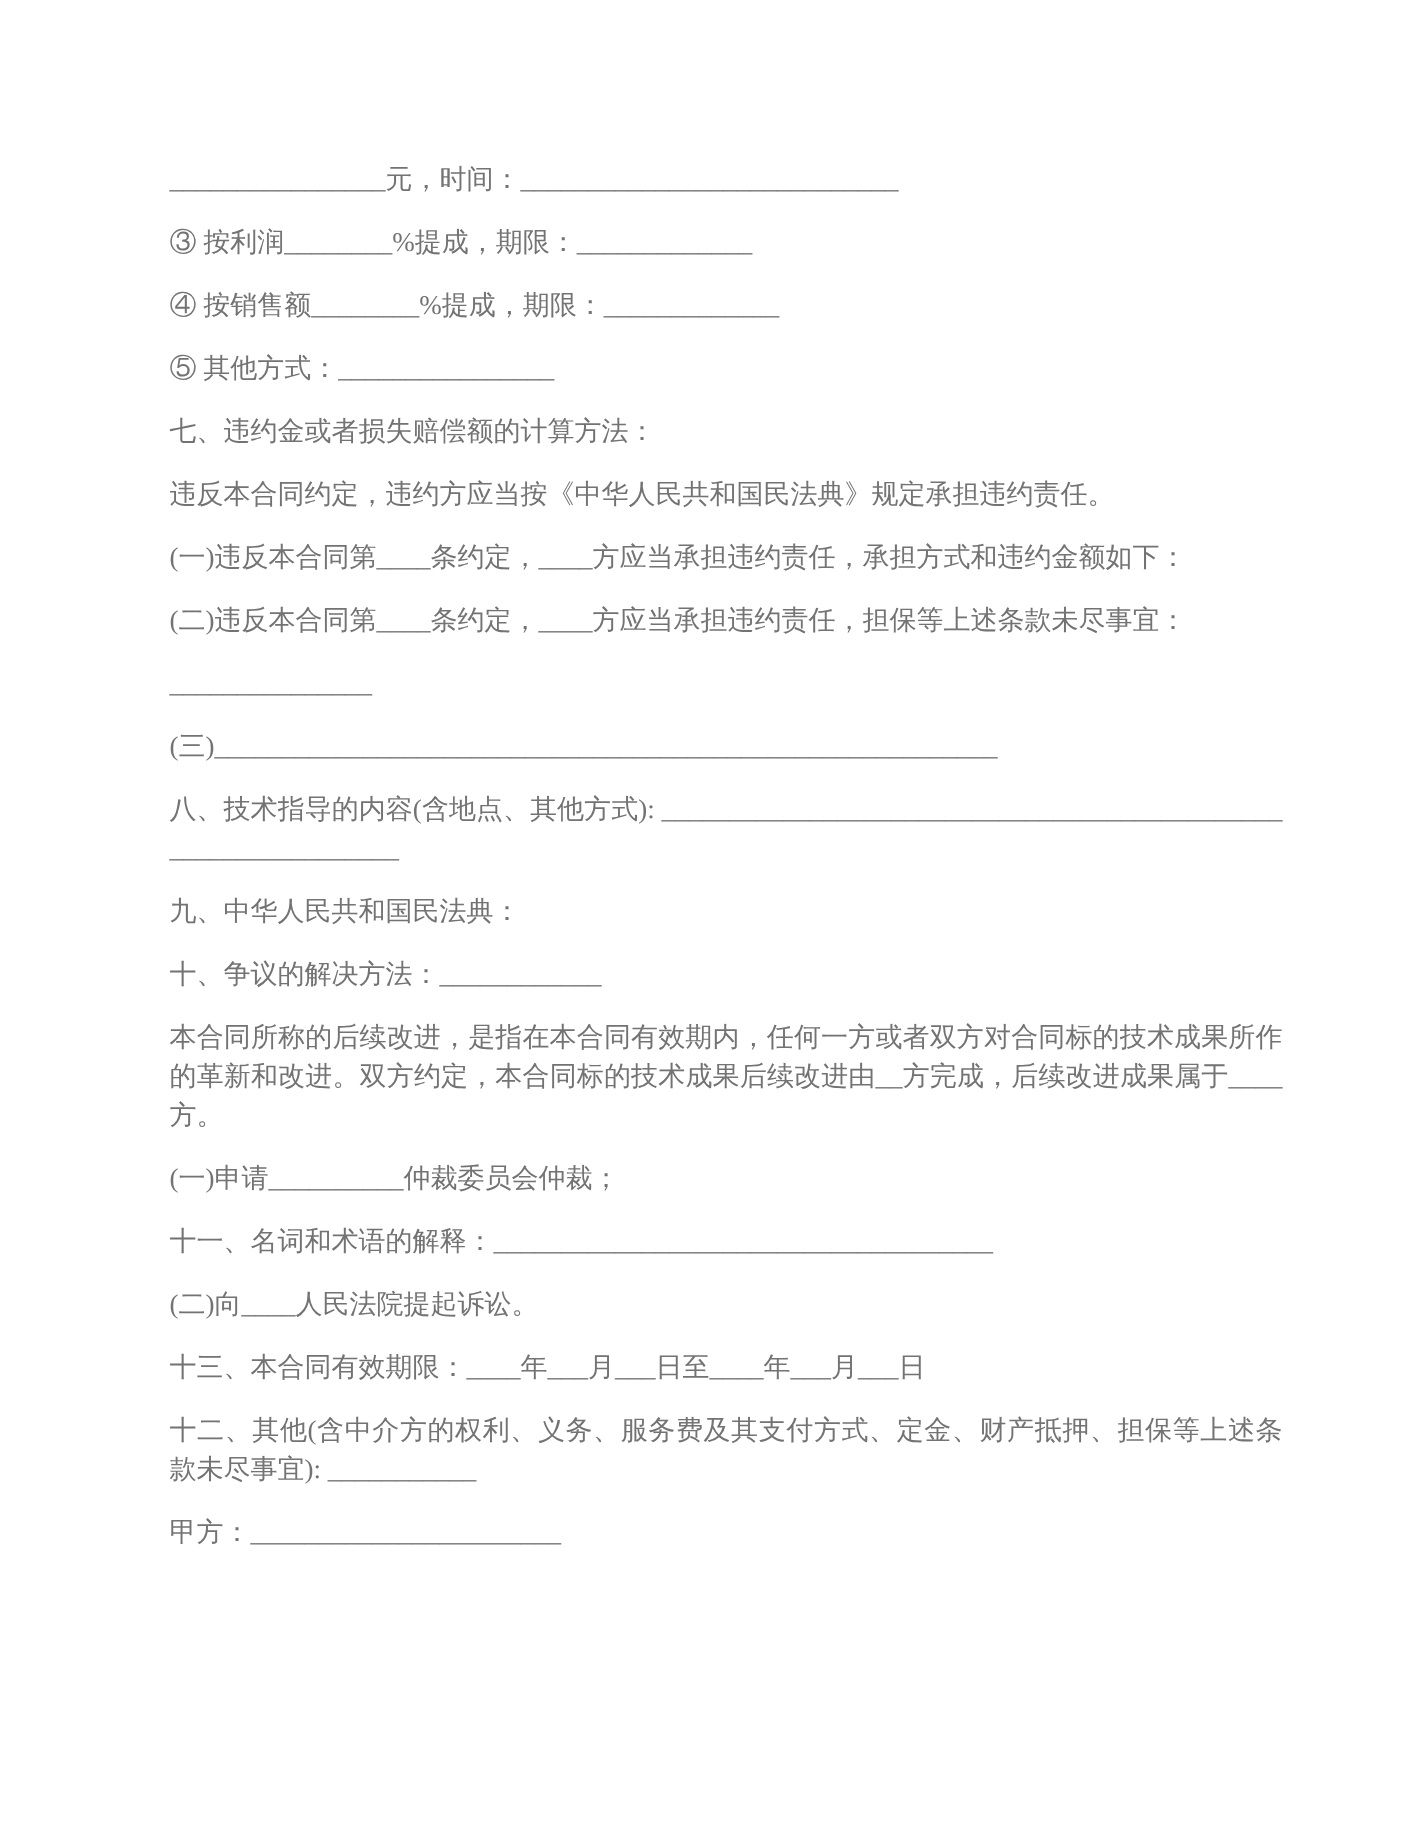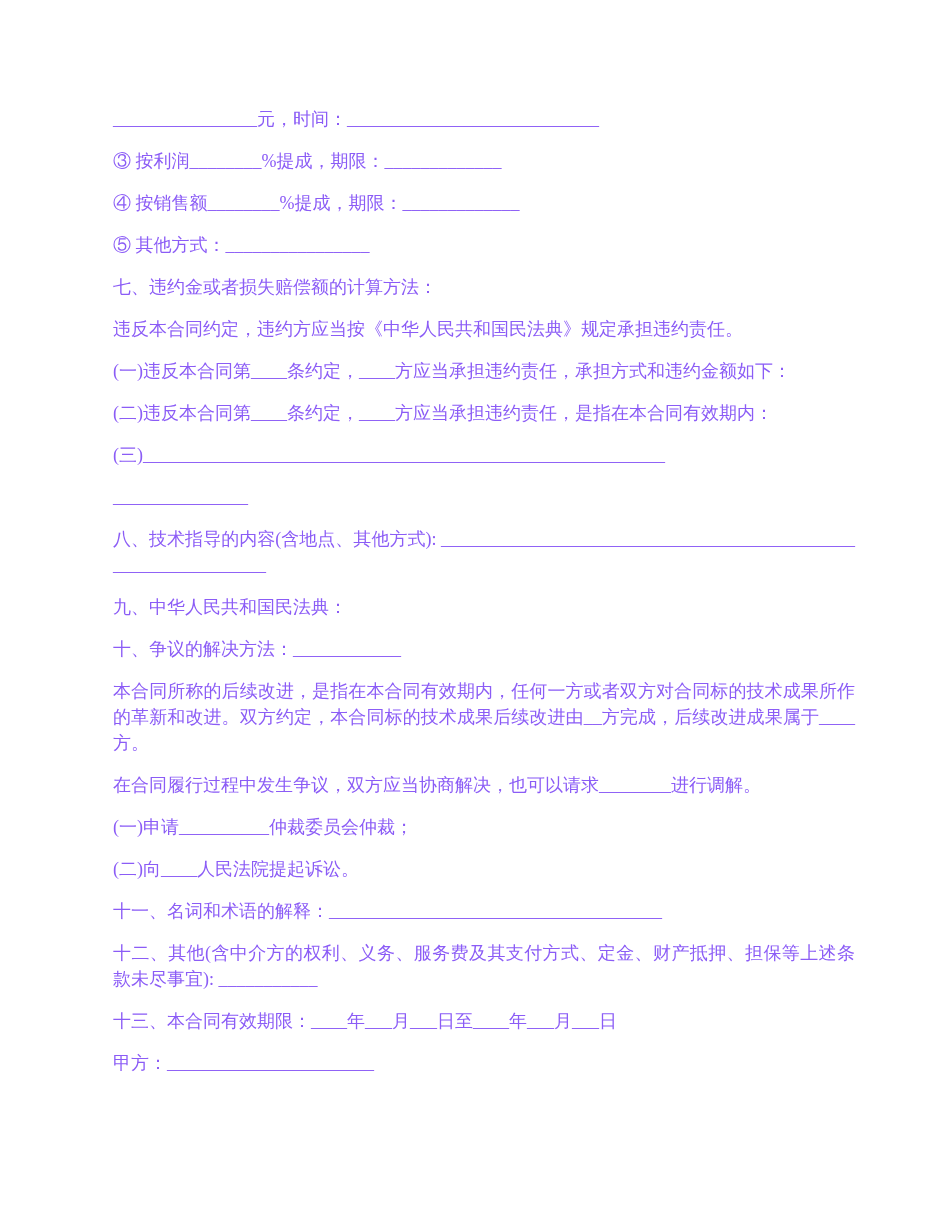--- a/index.html
+++ b/index.html
@@ -9,21 +9,21 @@
   }
   .page {
     position: relative;
     box-sizing: border-box;
     width: 950px;
     height: 1230px;
     background: #ffffff;
     padding: 106px 95px 0 113px;
     font-family: "Liberation Serif", "DejaVu Serif", serif;
     font-size: 18px;
-    color: #8b5cf6;
+    color: #737373;
     overflow: hidden;
   }
   .para {
     margin: 0 0 16px 0;
     line-height: 26px;
     text-align: justify;
     word-break: break-all;
     white-space: pre-wrap;
   }
 </style>
@@ -31,27 +31,26 @@
 <body>
 
 <div class="page">
   <p class="para">________________元，时间：____________________________</p>
   <p class="para">③ 按利润________%提成，期限：_____________</p>
   <p class="para">④ 按销售额________%提成，期限：_____________</p>
   <p class="para">⑤ 其他方式：________________</p>
   <p class="para">七、违约金或者损失赔偿额的计算方法：</p>
   <p class="para">违反本合同约定，违约方应当按《中华人民共和国民法典》规定承担违约责任。</p>
   <p class="para">(一)违反本合同第____条约定，____方应当承担违约责任，承担方式和违约金额如下：</p>
-  <p class="para">(二)违反本合同第____条约定，____方应当承担违约责任，是指在本合同有效期内：</p>
+  <p class="para">(二)违反本合同第____条约定，____方应当承担违约责任，担保等上述条款未尽事宜：</p>
+  <p class="para">_______________</p>
   <p class="para">(三)__________________________________________________________</p>
-  <p class="para">_______________</p>
   <p class="para">八、技术指导的内容(含地点、其他方式): _______________________________________________________________</p>
   <p class="para">九、中华人民共和国民法典：</p>
   <p class="para">十、争议的解决方法：____________</p>
   <p class="para">本合同所称的后续改进，是指在本合同有效期内，任何一方或者双方对合同标的技术成果所作的革新和改进。双方约定，本合同标的技术成果后续改进由__方完成，后续改进成果属于____方。</p>
-  <p class="para">在合同履行过程中发生争议，双方应当协商解决，也可以请求________进行调解。</p>
   <p class="para">(一)申请__________仲裁委员会仲裁；</p>
+  <p class="para">十一、名词和术语的解释：_____________________________________</p>
   <p class="para">(二)向____人民法院提起诉讼。</p>
-  <p class="para">十一、名词和术语的解释：_____________________________________</p>
+  <p class="para">十三、本合同有效期限：____年___月___日至____年___月___日</p>
   <p class="para">十二、其他(含中介方的权利、义务、服务费及其支付方式、定金、财产抵押、担保等上述条款未尽事宜): ___________</p>
-  <p class="para">十三、本合同有效期限：____年___月___日至____年___月___日</p>
   <p class="para">甲方：_______________________</p>
 </div>
 
 </body></html>

